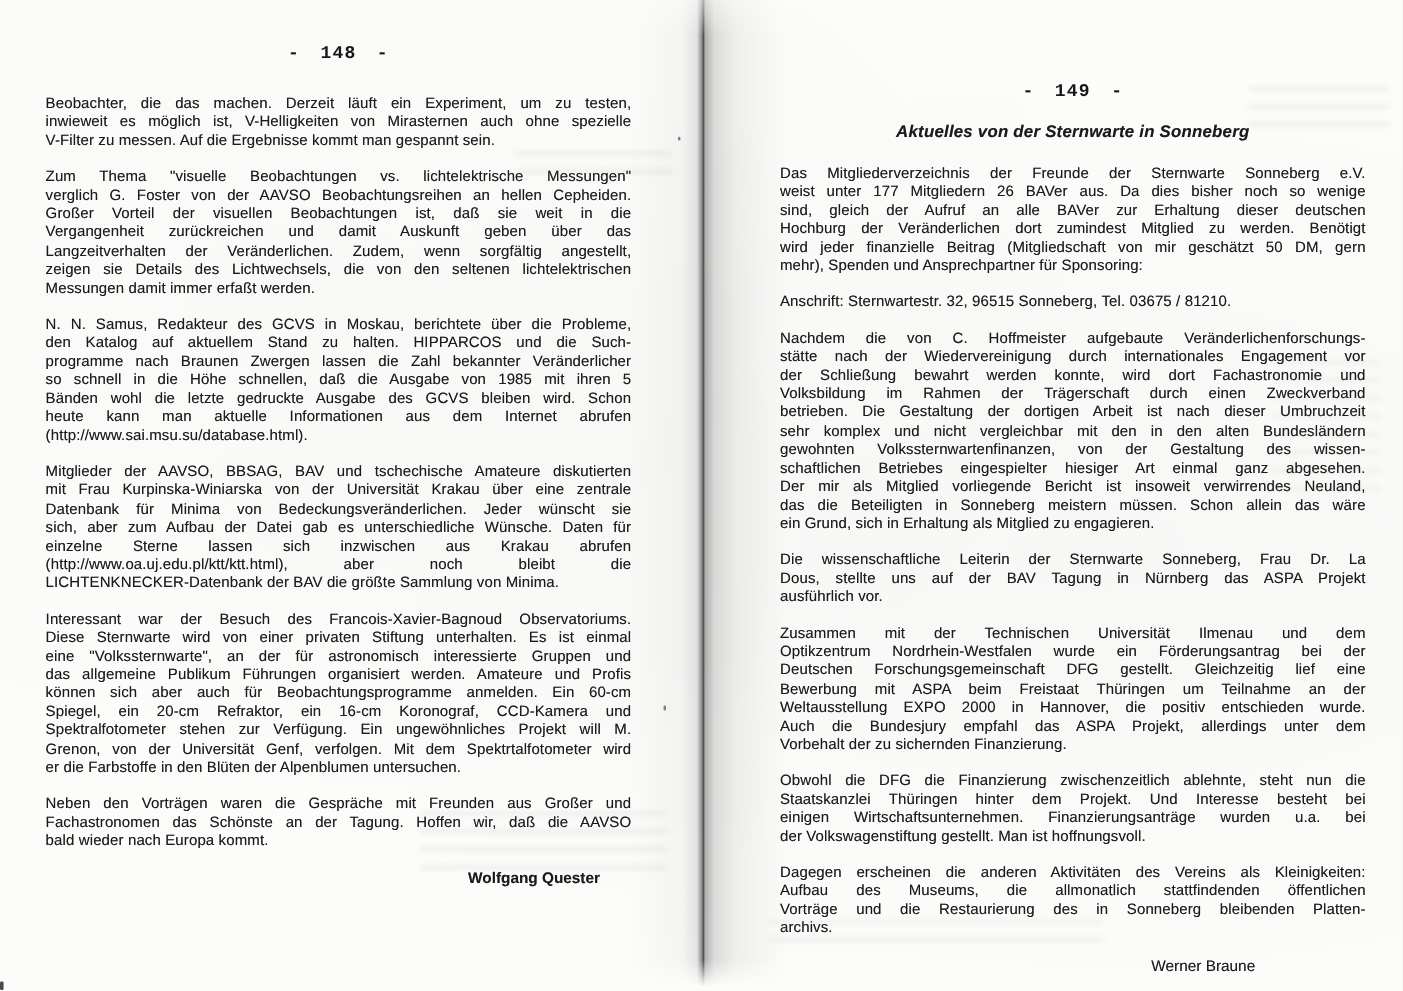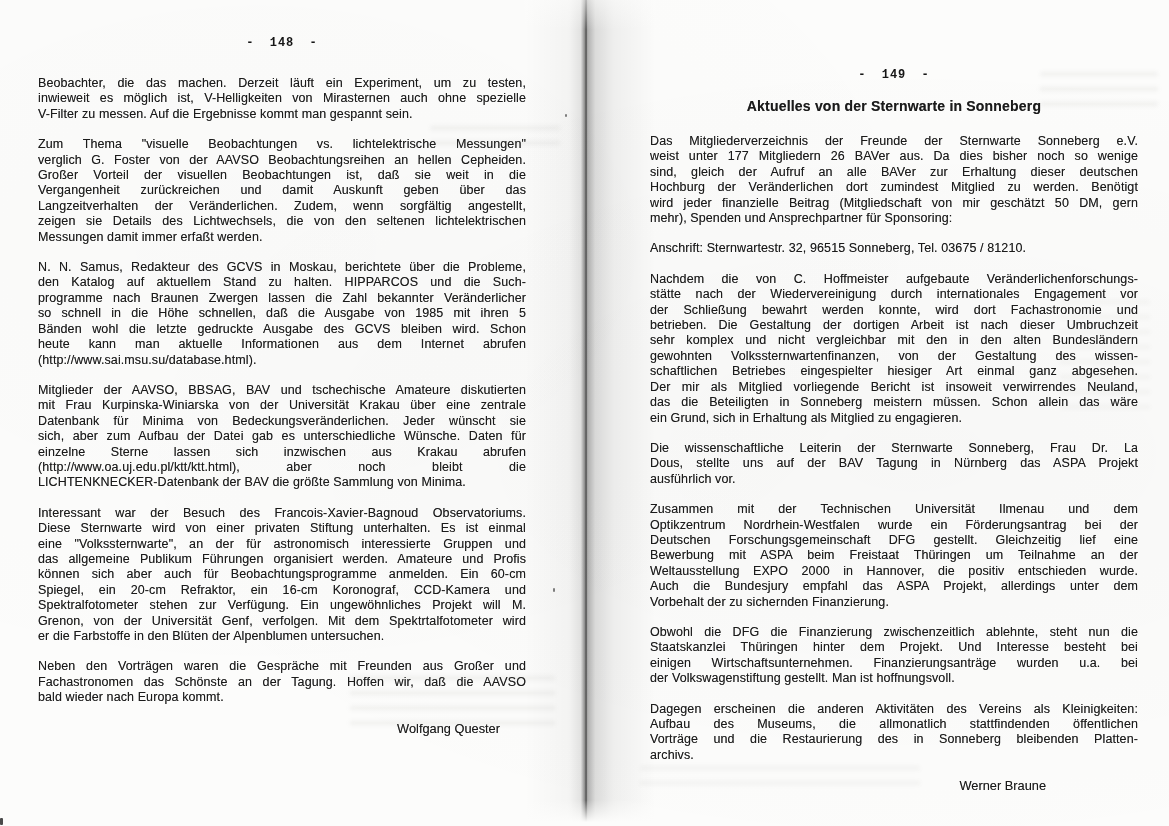--- a/index.html
+++ b/index.html
@@ -15,32 +15,33 @@
     color:#1b1b1b;
   }
   .page{position:absolute;top:0;}
   .page.left{left:38px;width:488px;}
   .page.right{left:650px;width:488px;margin-top:32px;}
   .pageno{
     padding-top:36px;
     text-align:center;
     font-family:"Liberation Mono","DejaVu Sans Mono",monospace;
     font-weight:bold;
-    font-size:12px;
+    font-size:15px;
     letter-spacing:1px;
     word-spacing:7px;
     color:#161616;
   }
   .title{
     margin:16px 0 20px;
     text-align:center;
     font-weight:bold;
     font-size:14px;
     letter-spacing:0.2px;
     text-shadow:0 0 0.5px rgba(20,20,20,0.55);
+    font-style:italic;
   }
   .body-left{margin-top:26px;}
   .body-right{margin-top:0;}
   .para{margin:0 0 15px 0;}
   .line{
     font-size:12.5px;
     line-height:15.4px;
     letter-spacing:0.1px;
     text-align:left;
     text-shadow:0 0 0.5px rgba(25,25,25,0.5);
@@ -49,21 +50,21 @@
     text-align:justify;
     text-align-last:justify;
     text-justify:inter-word;
   }
   .sig{
     font-size:12.8px;
     line-height:15.4px;
     text-align:right;
     text-shadow:0 0 0.5px rgba(25,25,25,0.5);
   }
-  .sig-left{padding-right:26px;}
+  .sig-left{padding-right:26px;font-weight:bold;}
   .sig-right{padding-right:92px;}
   
   .gutter{
     position:absolute;top:0;left:524px;width:132px;height:826px;
     background:linear-gradient(90deg,
       rgba(0,0,0,0) 0%,
       rgba(0,0,0,0.03) 34%,
       rgba(0,0,0,0.10) 43%,
       rgba(0,0,0,0.45) 46.2%,
       rgba(40,40,40,0.85) 47%,
@@ -175,20 +176,21 @@
           <div class="line just">wird jeder finanzielle Beitrag (Mitgliedschaft von mir geschätzt 50 DM, gern</div>
           <div class="line">mehr), Spenden und Ansprechpartner für Sponsoring:</div>
         </div>
       <div class="para">
           <div class="line">Anschrift: Sternwartestr. 32, 96515 Sonneberg, Tel. 03675 / 81210.</div>
         </div>
       <div class="para">
           <div class="line just">Nachdem die von C. Hoffmeister aufgebaute Veränderlichenforschungs-</div>
           <div class="line just">stätte nach der Wiedervereinigung durch internationales Engagement vor</div>
           <div class="line just">der Schließung bewahrt werden konnte, wird dort Fachastronomie und</div>
+          <div class="line just">Volksbildung im Rahmen der Trägerschaft durch einen Zweckverband</div>
           <div class="line just">betrieben. Die Gestaltung der dortigen Arbeit ist nach dieser Umbruchzeit</div>
           <div class="line just">sehr komplex und nicht vergleichbar mit den in den alten Bundesländern</div>
           <div class="line just">gewohnten Volkssternwartenfinanzen, von der Gestaltung des wissen-</div>
           <div class="line just">schaftlichen Betriebes eingespielter hiesiger Art einmal ganz abgesehen.</div>
           <div class="line just">Der mir als Mitglied vorliegende Bericht ist insoweit verwirrendes Neuland,</div>
           <div class="line just">das die Beteiligten in Sonneberg meistern müssen. Schon allein das wäre</div>
           <div class="line">ein Grund, sich in Erhaltung als Mitglied zu engagieren.</div>
         </div>
       <div class="para">
           <div class="line just">Die wissenschaftliche Leiterin der Sternwarte Sonneberg, Frau Dr. La</div>

